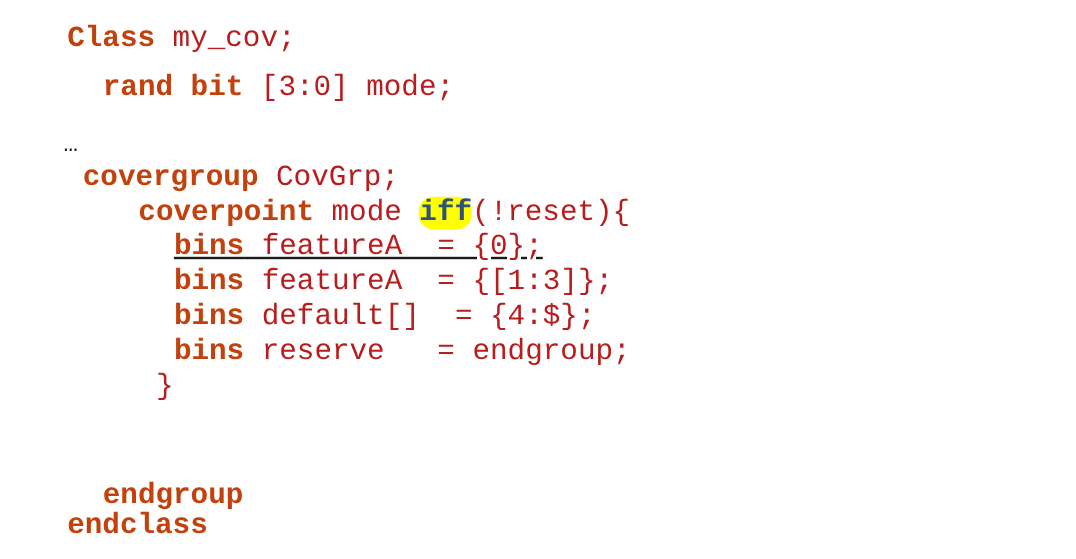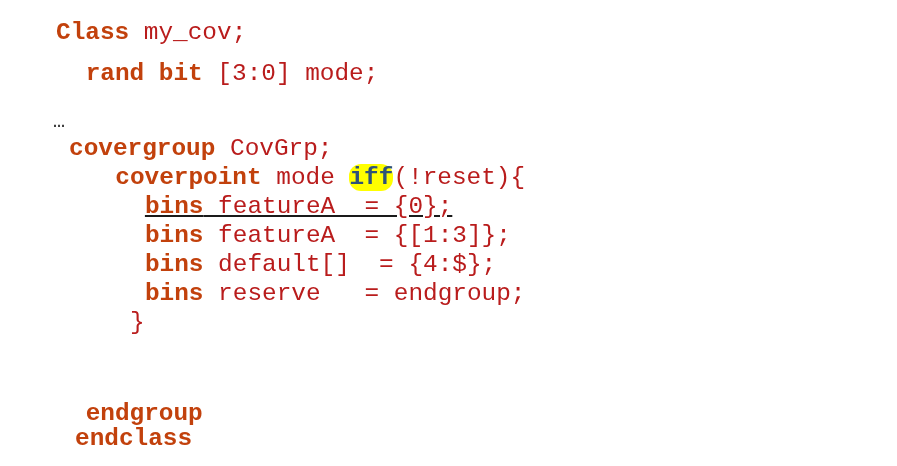--- a/index.html
+++ b/index.html
@@ -66,14 +66,14 @@
     <div class="code-line" style="top: 47px; left: 85.64px; margin-top: 12px;"><span class="kw">rand bit</span><span class="plain"> [3:0] mode;</span></div>
     <div class="ellipsis-line" style="top: 112px;"><span class="plain">…</span></div>
     <div class="code-line" style="top: 134px; left: 69px; text-align: right;"><span class="kw">covergroup</span><span class="plain"> CovGrp;</span></div>
     <div class="code-line" style="top: 163px; left: 115.28px;"><span class="kw">coverpoint</span><span class="plain"> mode </span><span class="hl">iff</span><span class="plain">(!reset){</span></div>
     <div class="code-line" style="top: 192px; left: 144.92px; text-decoration: underline;"><span class="kw">bins</span><span class="plain"> featureA  = {0};</span></div>
     <div class="code-line" style="top: 221px; left: 144.92px;"><span class="kw">bins</span><span class="plain"> featureA  = {[1:3]};</span></div>
     <div class="code-line" style="top: 250px; left: 144.92px;"><span class="kw">bins</span><span class="plain"> default[]  = {4:$};</span></div>
     <div class="code-line" style="top: 279px; left: 144.92px;"><span class="kw">bins</span><span class="plain"> reserve   = endgroup;</span></div>
     <div class="code-line" style="top: 308px; left: 130.1px;"><span class="plain">}</span></div>
     <div class="code-line" style="top: 383px; left: 85.64px; margin-top: 16px;"><span class="kw">endgroup</span></div>
-    <div class="code-line" style="top: 424px; left: 56px; margin-left: 19px;"><span class="kw">endclass</span></div>
+    <div class="code-line" style="top: 424px; left: 56px;"><span class="kw">endclass</span></div>
   </div>
 
 </body></html>

